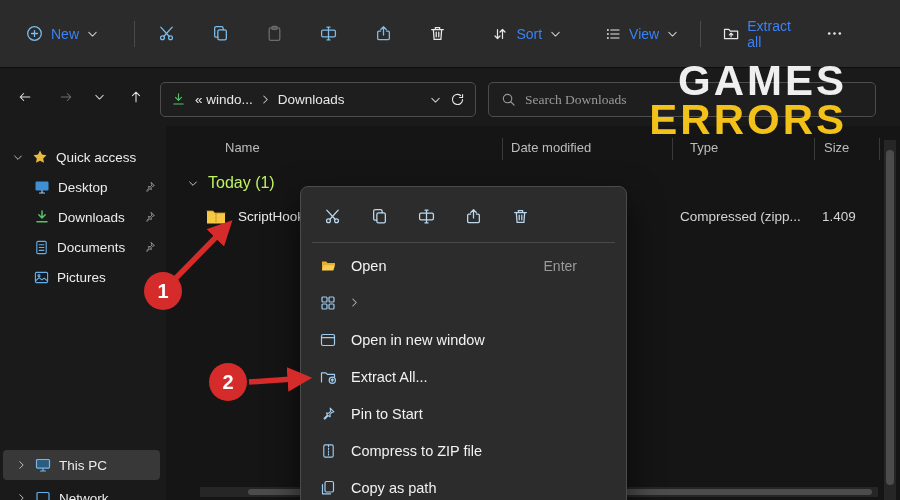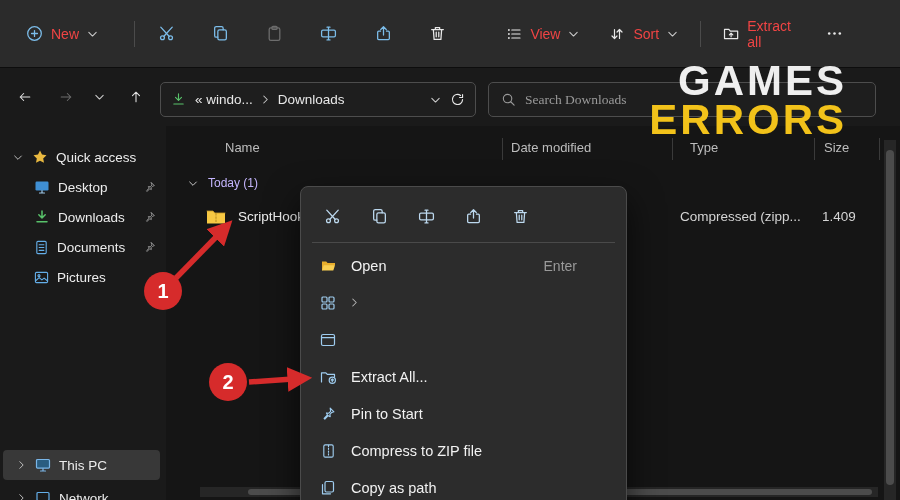--- a/index.html
+++ b/index.html
@@ -4,21 +4,21 @@
 <style>
   *{box-sizing:border-box;margin:0;padding:0}
   html,body{width:900px;height:500px}
   body{position:relative;overflow:hidden;background:#1a1a1a;color:#fff;
        font-family:"Liberation Sans","DejaVu Sans",sans-serif;font-size:14px}
   svg.ic{display:block;fill:none;stroke:currentColor;stroke-width:1.2;stroke-linecap:round;stroke-linejoin:round}
 
   
   .toolbar{position:absolute;left:0;top:0;width:900px;height:68px;background:#2b2b2b;
            display:flex;align-items:center;padding:0 16px;border-bottom:1px solid #0d0d0d}
-  .tbtn{display:flex;align-items:center;gap:8px;padding:8px 10px;border-radius:4px;color:#ef4444}
+  .tbtn{display:flex;align-items:center;gap:8px;padding:8px 10px;border-radius:4px;color:#3b82f6}
   .icon-btn{width:40px;height:36px;display:flex;align-items:center;justify-content:center;border-radius:4px;margin-right:16px}
   .tsep{width:1px;height:26px;background:#4b4b4b;margin:0 12px}
   .c-blue{color:#7cbdea}.c-white{color:#e8e8e8}.c-dim{color:#6d6d6d}.c-green{color:#58c26a}
   .chev{color:#c9c9c9}
 
   
   .navbar{position:absolute;left:0;top:69px;width:835px;height:57px;background:#1a1a1a}
   .nbtn{position:absolute;top:12px;width:34px;height:32px;display:flex;align-items:center;justify-content:center;border-radius:4px;color:#e4e4e4}
   .addressbar{position:absolute;left:160px;top:13px;width:316px;height:35px;border:1px solid #4d4d4d;border-radius:5px;
               background:#1e1e1e;display:flex;align-items:center;padding:0 10px;gap:9px;font-size:13.5px;color:#e8e8e8}
@@ -34,21 +34,21 @@
   .srow .tree{width:12px;display:flex;justify-content:center;color:#bdbdbd}
   .srow.child{padding-left:34px}
   .srow .pin{position:absolute;right:10px;color:#9c9c9c}
   .row-thispc{position:absolute;top:324px;left:3px;right:6px;background:#383838}
   .row-network{position:absolute;top:357px;left:3px;right:6px}
 
   
   .main{position:absolute;left:166px;top:126px;right:0;bottom:0;background:#151515}
   .colhead{position:absolute;top:14px;height:20px;color:#bdbdbd;font-size:13px}
   .colsep{position:absolute;top:12px;width:1px;height:22px;background:#3a3a3a}
-  .group-row{position:absolute;left:22px;top:45px;height:24px;display:flex;align-items:center;gap:10px;color:#c4b5fd;font-size:12px}
+  .group-row{position:absolute;left:22px;top:45px;height:24px;display:flex;align-items:center;gap:10px;color:#bef264;font-size:16px}
   .file-row{position:absolute;left:40px;right:30px;top:77px;height:26px;display:flex;align-items:center;color:#ededed;font-size:13.5px}
   .file-row .fname{margin-left:12px}
   .cellpos{position:absolute;color:#d4d4d4}
 
   .vscroll{position:absolute;right:4px;top:14px;bottom:0;width:12px;background:#262626}
   .vscroll .thumb{position:absolute;left:2px;right:2px;top:10px;height:335px;background:#4c4c4c;border-radius:4px}
   .hscroll{position:absolute;left:34px;right:22px;bottom:3px;height:10px;background:#262626}
   .hscroll .thumb{position:absolute;top:2px;bottom:2px;left:48px;right:6px;background:#4c4c4c;border-radius:4px}
 
   
@@ -117,39 +117,39 @@
   <div class="icon-btn">
     <svg class="ic c-blue" width="17" height="17" viewBox="0 0 16 16">
         <path d="M10.8 5.8h1.7a1 1 0 0 1 1 1v6a1 1 0 0 1-1 1h-9a1 1 0 0 1-1-1v-6a1 1 0 0 1 1-1h1.7M8 9.4V1.8M5.4 4.2L8 1.6l2.6 2.6"></path>
       </svg>
   </div>
   <div class="icon-btn">
     <svg class="ic c-white" width="17" height="17" viewBox="0 0 16 16">
         <path d="M2.5 4.3h11M6 4.3V2.4h4v1.9M4.1 4.3l.7 9.3h6.4l.7-9.3M6.8 6.8v4.3M9.2 6.8v4.3"></path>
       </svg>
   </div>
+  <div class="tbtn" style="margin-left:10px">
+    <svg class="ic c-white" width="16" height="16" viewBox="0 0 16 16">
+        <path d="M5.5 3.5v9M5.5 12.5L3 10M5.5 12.5L8 10M10.5 12.5v-9M10.5 3.5L8 6M10.5 3.5L13 6"></path>
+      </svg>
+    <span>Sort</span>
+    <svg class="ic chev" width="11" height="8" viewBox="0 0 12 8">
+        <path d="M2 2.2l4 4 4-4"></path>
+      </svg>
+  </div>
   <div class="tbtn" style="margin-left:24px">
     <svg class="ic c-white" width="16" height="16" viewBox="0 0 16 16">
         <circle cx="2.9" cy="4" r="0.9" fill="currentColor" stroke="none"></circle>
         <path d="M5.8 4h8.2"></path>
         <circle cx="2.9" cy="8" r="0.9" fill="currentColor" stroke="none"></circle>
         <path d="M5.8 8h8.2"></path>
         <circle cx="2.9" cy="12" r="0.9" fill="currentColor" stroke="none"></circle>
         <path d="M5.8 12h8.2"></path>
       </svg>
     <span>View</span>
-    <svg class="ic chev" width="11" height="8" viewBox="0 0 12 8">
-        <path d="M2 2.2l4 4 4-4"></path>
-      </svg>
-  </div>
-  <div class="tbtn" style="margin-left:10px">
-    <svg class="ic c-white" width="16" height="16" viewBox="0 0 16 16">
-        <path d="M5.5 3.5v9M5.5 12.5L3 10M5.5 12.5L8 10M10.5 12.5v-9M10.5 3.5L8 6M10.5 3.5L13 6"></path>
-      </svg>
-    <span>Sort</span>
     <svg class="ic chev" width="11" height="8" viewBox="0 0 12 8">
         <path d="M2 2.2l4 4 4-4"></path>
       </svg>
   </div>
   <div class="tsep"></div>
   <div class="tbtn">
     <svg class="ic c-white" width="17" height="17" viewBox="0 0 16 16">
         <path d="M1.5 13V4h4.3l1.4 1.7h7.3V13z"></path>
         <path d="M8 11.3V7.8M6.3 9.4L8 7.7l1.7 1.7"></path>
       </svg>
@@ -388,20 +388,21 @@
         </svg>
       </span>
   </div>
   <div class="ctx-item">
     <span class="mi">
         <svg class="ic" width="16" height="16" viewBox="0 0 16 16">
           <rect x="1.5" y="2.5" width="13" height="11" rx="1.5"></rect>
           <path d="M1.5 5.6h13"></path>
         </svg>
       </span>
+    <span class="lbl">Open in new window</span>
   </div>
   <div class="ctx-item">
     <span class="mi">
         <svg class="ic" width="17" height="16" viewBox="0 0 17 16">
           <path d="M1.5 13V3.8h4.4l1.4 1.6h7.2V8"></path>
           <circle cx="12.3" cy="11.3" r="3.1"></circle>
           <path d="M12.3 12.7V9.9M11.2 11l1.1-1.1 1.1 1.1"></path>
         </svg>
       </span>
     <span class="lbl">Extract All...</span>

